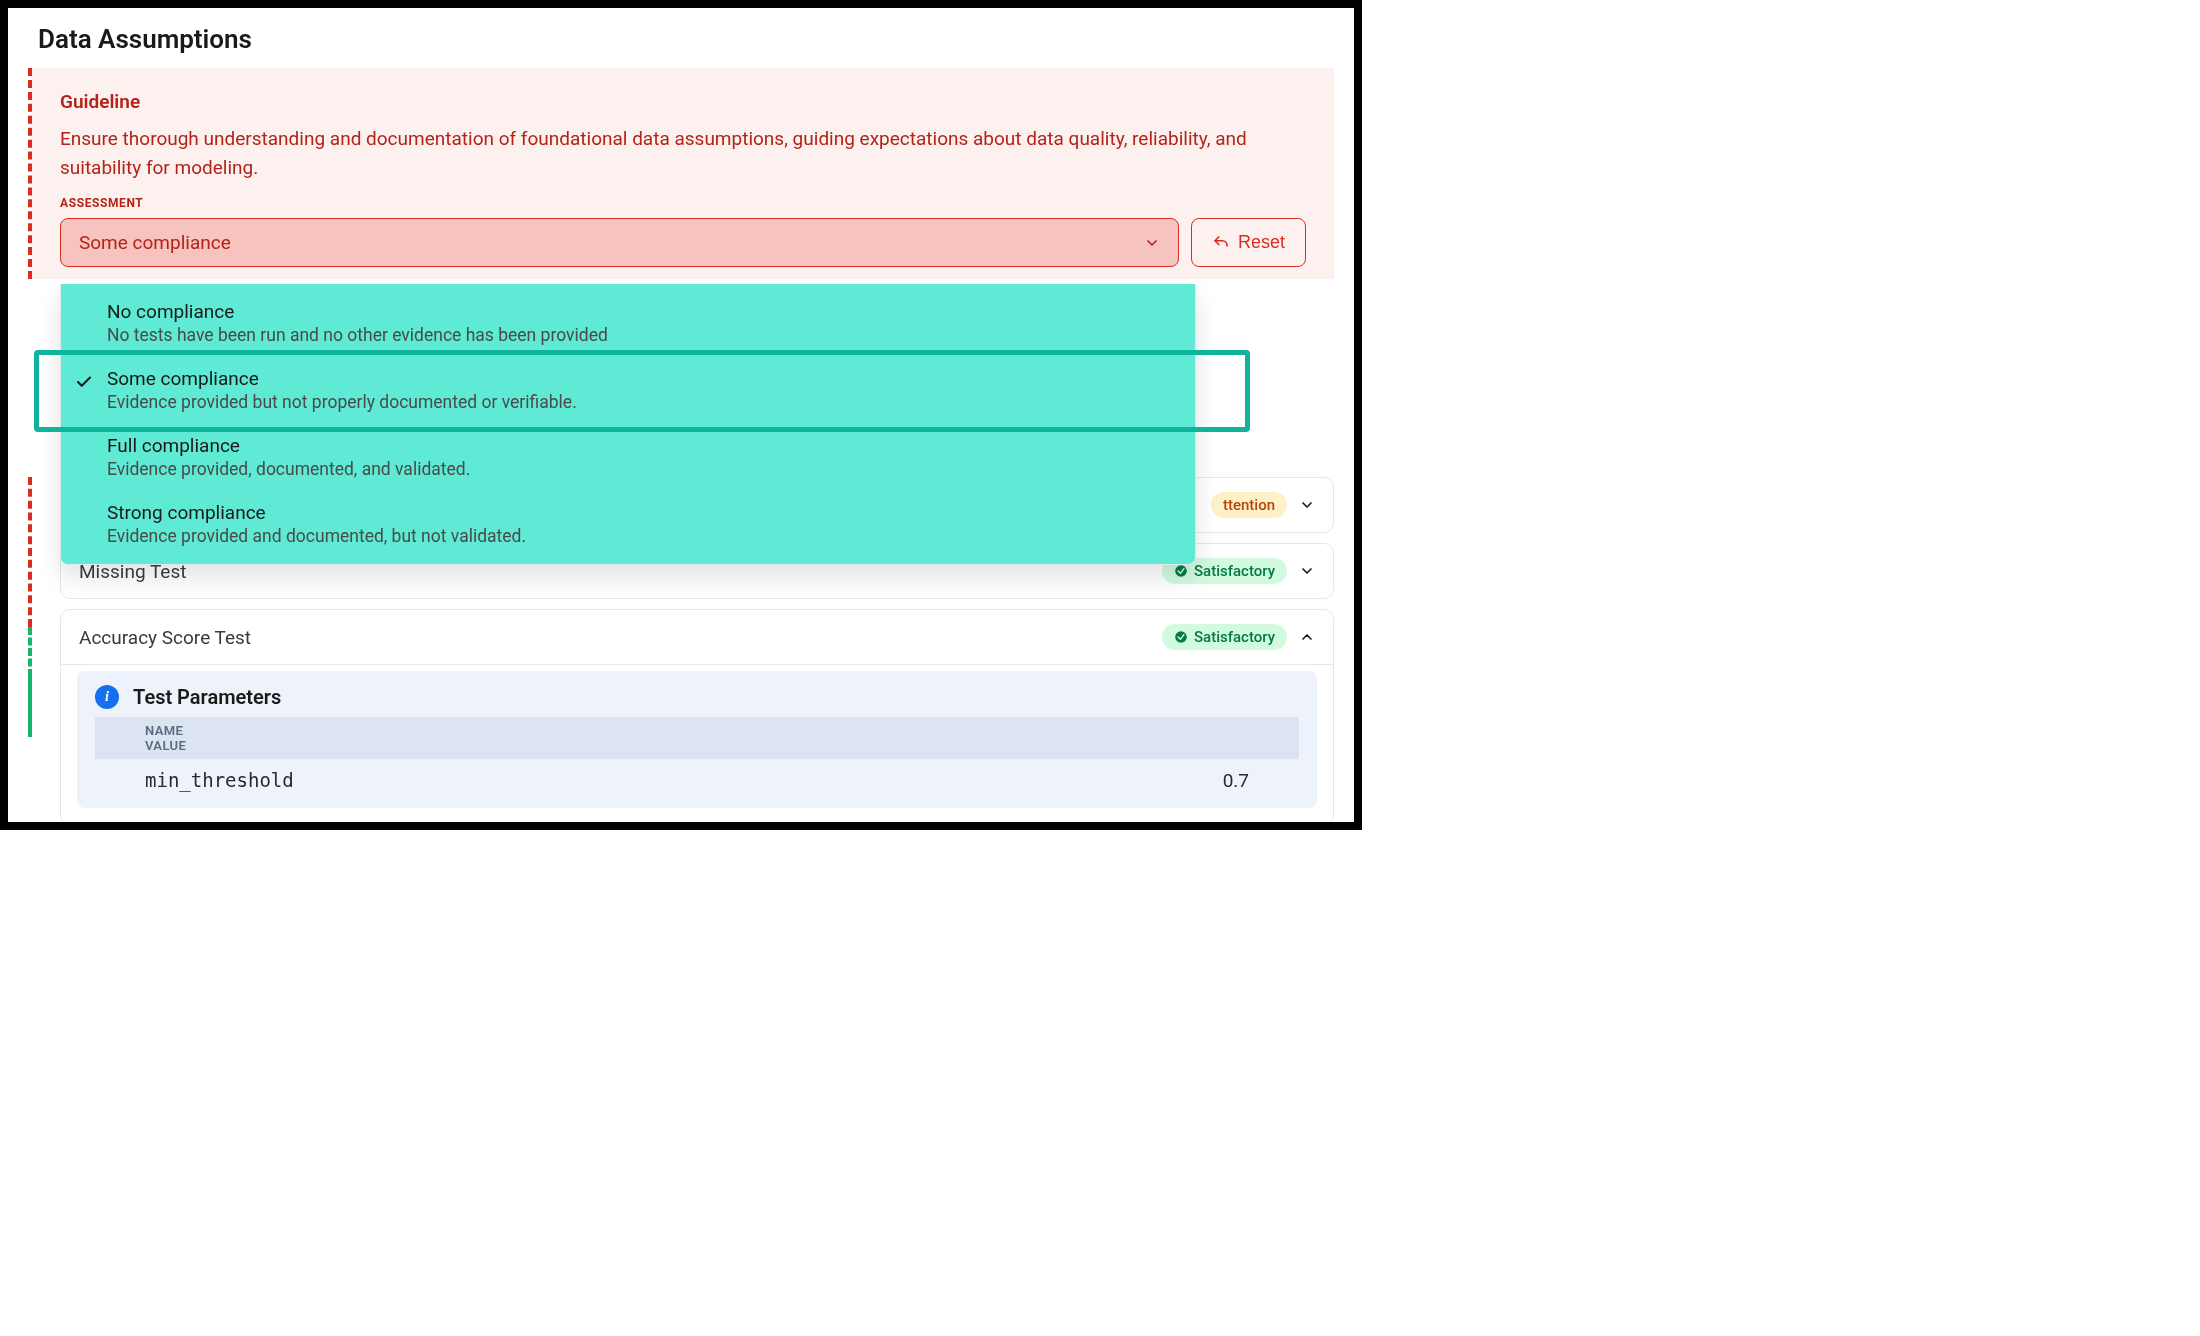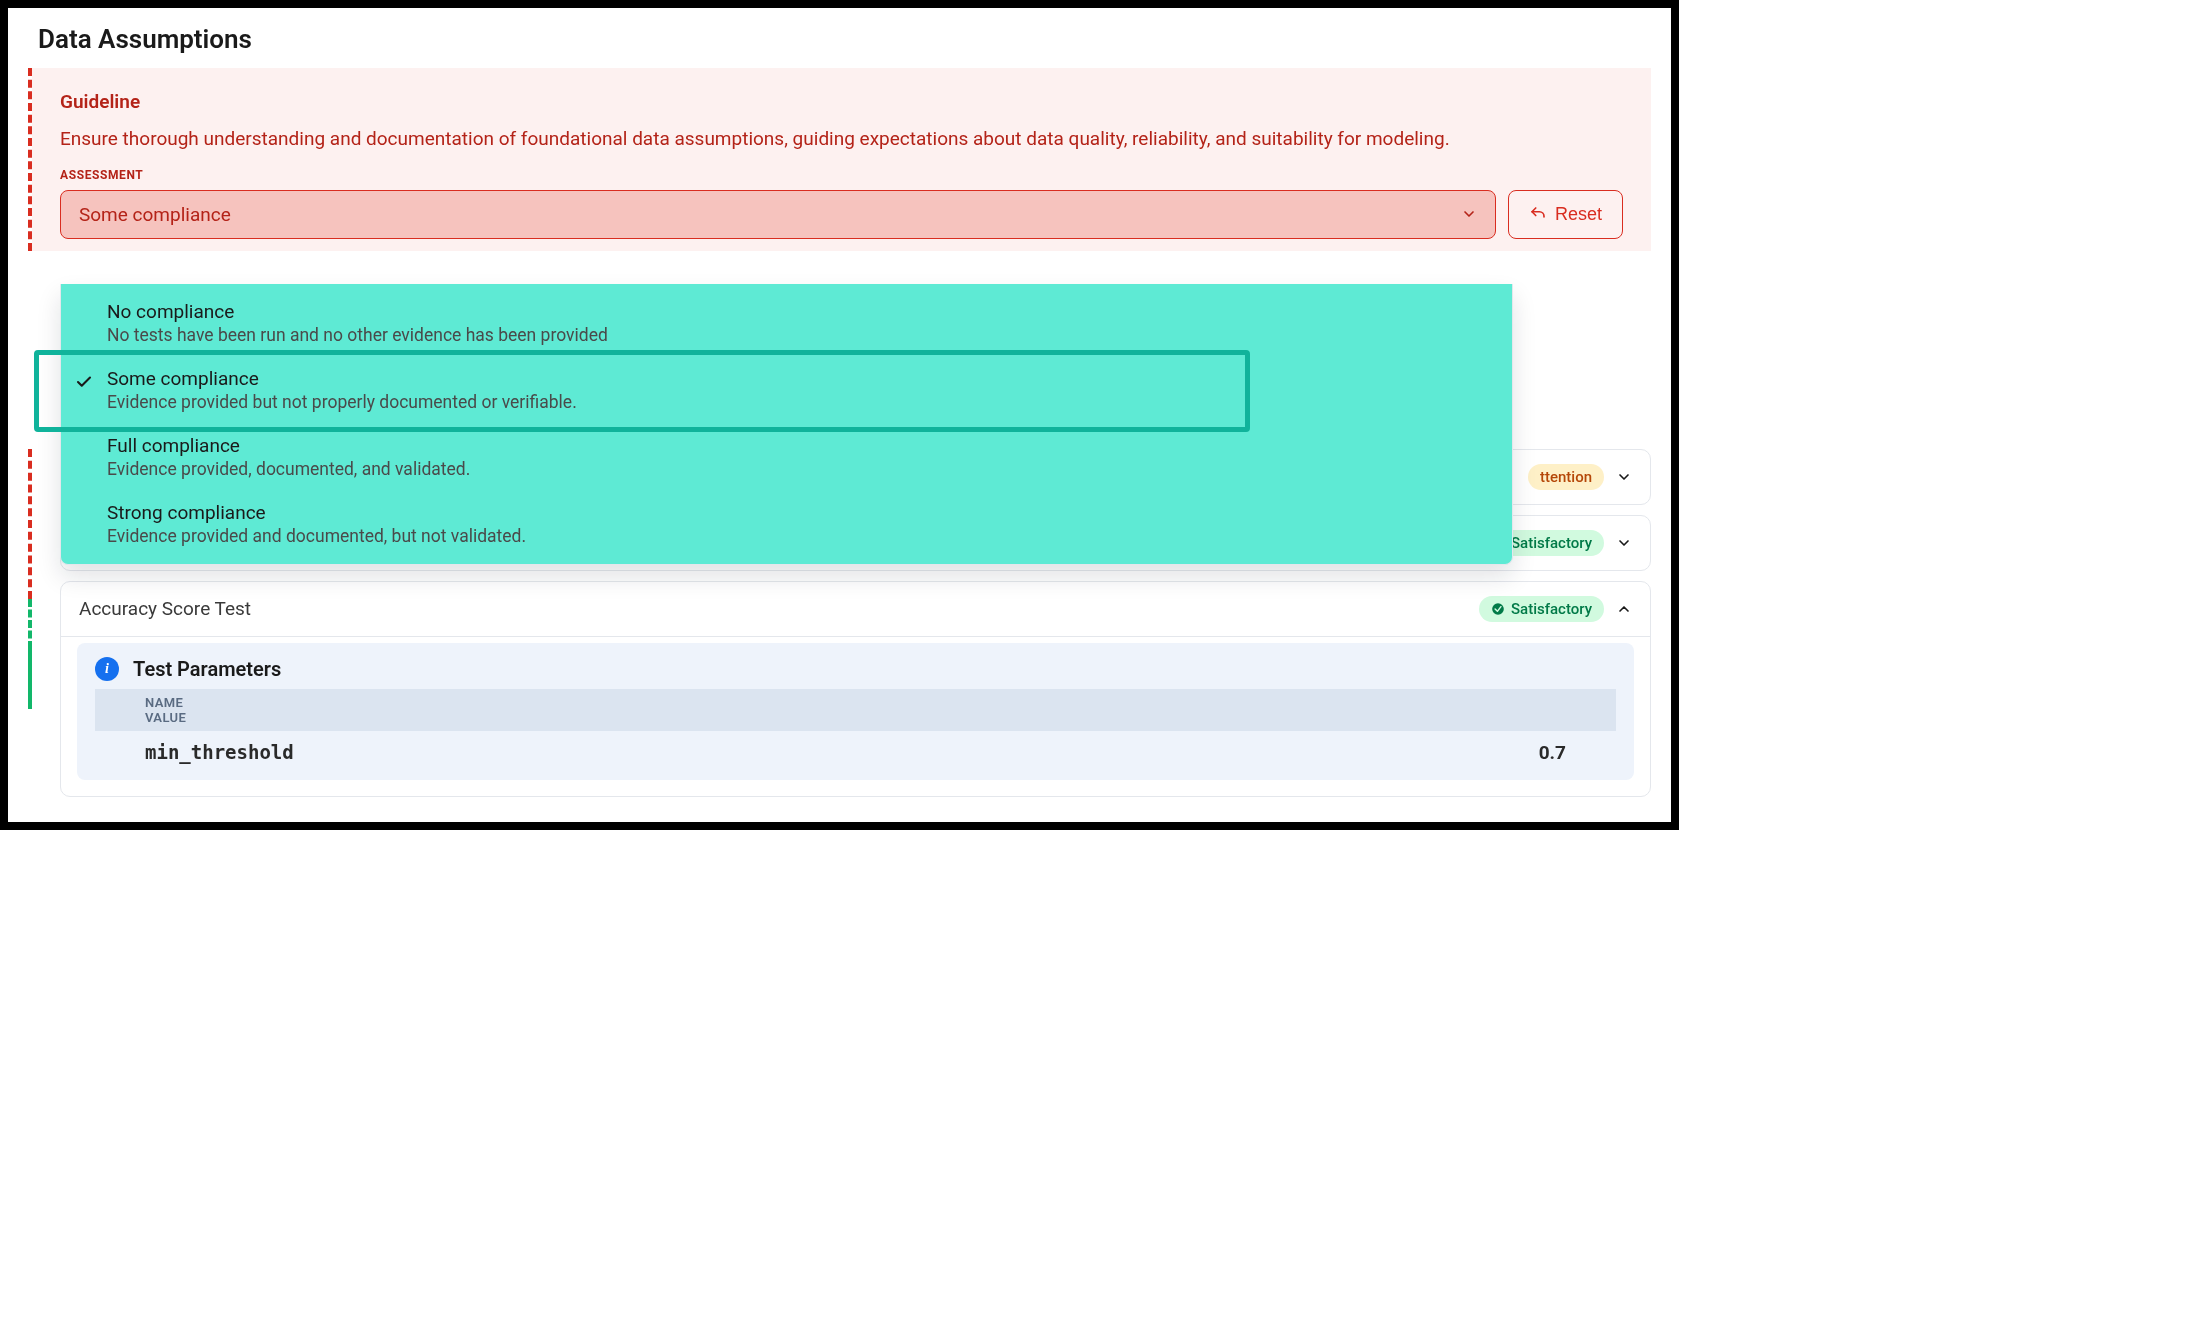--- a/index.html
+++ b/index.html
@@ -3,21 +3,21 @@
 <meta charset="utf-8">
 <style>
   * { box-sizing: border-box; margin: 0; padding: 0; }
   body {
     font-family: -apple-system, BlinkMacSystemFont, "Segoe UI", Roboto, Helvetica, Arial, sans-serif;
     background: #fff;
     color: #1a1a1a;
   }
   .frame {
     border: 8px solid #000;
-    width: 1679px;
+    width: 1362px;
     height: 830px;
     margin: 0;
     padding: 16px 20px 0 20px;
     position: relative;
     overflow: hidden;
     background: #fff;
   }
   .page-title {
     font-size: 26px;
     font-weight: 650;
@@ -223,21 +223,20 @@
     color: #5a6b82;
     letter-spacing: 0.03em;
     flex-direction: column;
   }
   .table-hdr .col-name { flex: 1; }
   .table-row {
     display: flex;
     padding: 10px 50px;
     font-size: 19px;
     color: #2a2a2a;
-    font-weight: bold;
   }
   .table-row .col-name { flex: 1; font-family: ui-monospace, Menlo, monospace; }
   .chevron { display: inline-block; }
   svg { display: block; }
   .row-stack { position: relative; margin-top: 198px; }
 </style>
 </head>
 <body>
 
 <div class="frame">

